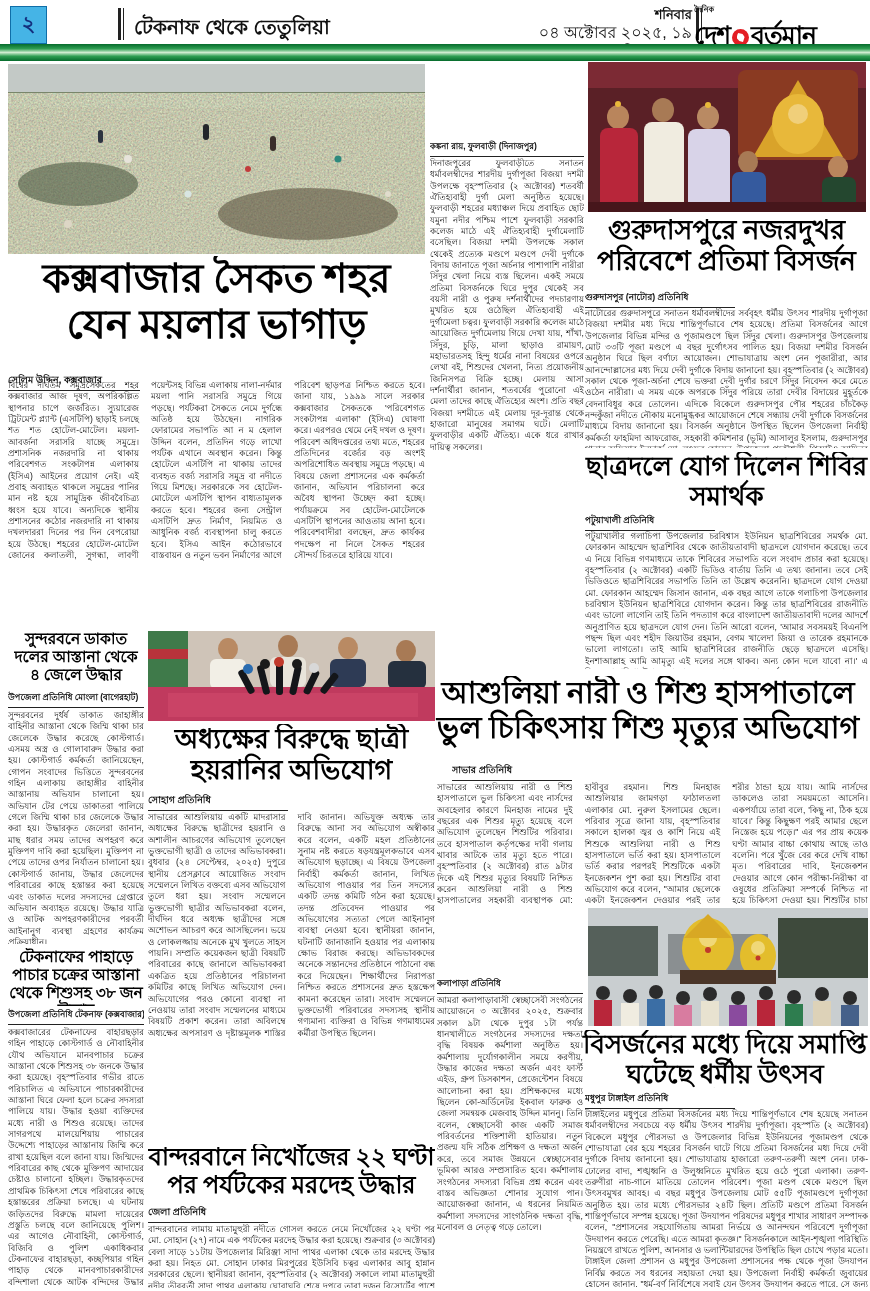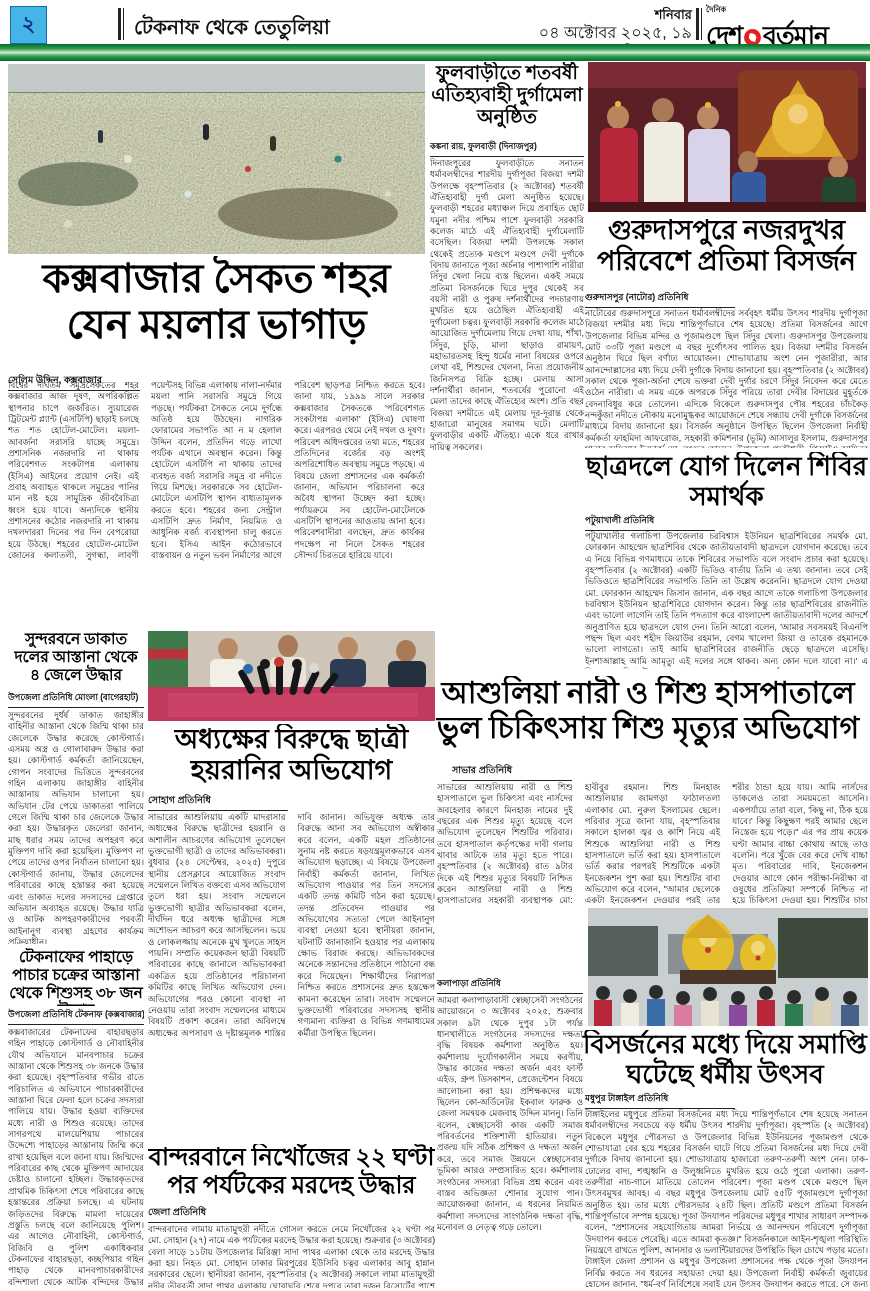--- a/index.html
+++ b/index.html
@@ -60,21 +60,21 @@
   </div>
   <div class="abs dbl-rule" style="left:118px; top:8px; height:32px;"></div>
   <div class="abs section-title" style="left:134px; top:12px;">টেকনাফ থেকে তেতুলিয়া</div>
 
   <div class="abs date-block" style="right:178px; top:7px; width:170px;">
     <div class="date-weekday">শনিবার</div>
     <div class="date-line">০৪ অক্টোবর ২০২৫, ১৯ আশ্বিন ১৪৩২</div>
   </div>
   <div class="abs dbl-rule" style="right:168px; top:8px; height:32px;"></div>
 
-  <div class="abs logo-block" style="right:12px; top:3px;font-family:Liberation Mono, monospace;">
+  <div class="abs logo-block" style="right:24px; top:3px;font-family:Liberation Mono, monospace;">
     <div class="logo-prefix">দৈনিক</div>
     <div class="logo-row">
       <span class="logo-word">দেশ</span>
       <span class="logo-dot">
           <i></i>
         </span>
       <span class="logo-word">বর্তমান</span>
     </div>
     <div class="logo-tagline">সত্যের পথে অবিচল</div>
   </div>
@@ -150,21 +150,20 @@
     </svg>
   </div>
   <div class="abs headline" style="left:148px; top:724px; width:287px; height:66px; font-size:27px;">অধ্যক্ষের বিরুদ্ধে ছাত্রী হয়রানির অভিযোগ</div>
   <div class="abs byline" style="left:148px; top:793px; width:140px;">সোহাগ প্রতিনিধি</div>
   <div class="abs body-text cols-2" style="left:148px; top:812px; width:287px; height:328px;">সাভারের আশুলিয়ায় একটি মাদরাসার অধ্যক্ষের বিরুদ্ধে ছাত্রীদের হয়রানি ও অশালীন আচরণের অভিযোগ তুলেছেন ভুক্তভোগী ছাত্রী ও তাদের অভিভাবকরা। বুধবার (২৪ সেপ্টেম্বর, ২০২৫) দুপুরে স্থানীয় প্রেসক্লাবে আয়োজিত সংবাদ সম্মেলনে লিখিত বক্তব্যে এসব অভিযোগ তুলে ধরা হয়। সংবাদ সম্মেলনে ভুক্তভোগী ছাত্রীর অভিভাবকরা বলেন, দীর্ঘদিন ধরে অধ্যক্ষ ছাত্রীদের সঙ্গে অশোভন আচরণ করে আসছিলেন। ভয়ে ও লোকলজ্জায় অনেকে মুখ খুলতে সাহস পায়নি। সম্প্রতি কয়েকজন ছাত্রী বিষয়টি পরিবারের কাছে জানালে অভিভাবকরা একত্রিত হয়ে প্রতিষ্ঠানের পরিচালনা কমিটির কাছে লিখিত অভিযোগ দেন। অভিযোগের পরও কোনো ব্যবস্থা না নেওয়ায় তারা সংবাদ সম্মেলনের মাধ্যমে বিষয়টি প্রকাশ করেন। তারা অবিলম্বে অধ্যক্ষের অপসারণ ও দৃষ্টান্তমূলক শাস্তির দাবি জানান। অভিযুক্ত অধ্যক্ষ তার বিরুদ্ধে আনা সব অভিযোগ অস্বীকার করে বলেন, একটি মহল প্রতিষ্ঠানের সুনাম নষ্ট করতে ষড়যন্ত্রমূলকভাবে এসব অভিযোগ ছড়াচ্ছে। এ বিষয়ে উপজেলা নির্বাহী কর্মকর্তা জানান, লিখিত অভিযোগ পাওয়ার পর তিন সদস্যের একটি তদন্ত কমিটি গঠন করা হয়েছে। তদন্ত প্রতিবেদন পাওয়ার পর অভিযোগের সত্যতা পেলে আইনানুগ ব্যবস্থা নেওয়া হবে। স্থানীয়রা জানান, ঘটনাটি জানাজানি হওয়ার পর এলাকায় ক্ষোভ বিরাজ করছে। অভিভাবকদের অনেকে সন্তানদের প্রতিষ্ঠানে পাঠানো বন্ধ করে দিয়েছেন। শিক্ষার্থীদের নিরাপত্তা নিশ্চিত করতে প্রশাসনের দ্রুত হস্তক্ষেপ কামনা করেছেন তারা। সংবাদ সম্মেলনে ভুক্তভোগী পরিবারের সদস্যসহ স্থানীয় গণ্যমান্য ব্যক্তিরা ও বিভিন্ন গণমাধ্যমের কর্মীরা উপস্থিত ছিলেন।</div>
 
   <div class="abs headline" style="left:148px; top:1144px; width:287px; height:58px; font-size:24px;">বান্দরবানে নিখোঁজের ২২ ঘণ্টা পর পর্যটকের মরদেহ উদ্ধার</div>
   <div class="abs byline" style="left:148px; top:1205px; width:120px;">জেলা প্রতিনিধি</div>
   <div class="abs body-text" style="left:148px; top:1224px; width:287px; height:64px;">বান্দরবানের লামায় মাতামুহুরী নদীতে গোসল করতে নেমে নিখোঁজের ২২ ঘণ্টা পর মো. সোহান (২৭) নামে এক পর্যটকের মরদেহ উদ্ধার করা হয়েছে। শুক্রবার (৩ অক্টোবর) বেলা সাড়ে ১১টায় উপজেলার মিরিঞ্জা সাদা পাথর এলাকা থেকে তার মরদেহ উদ্ধার করা হয়। নিহত মো. সোহান ঢাকার মিরপুরের ইউসিবি চত্বর এলাকার আবু হান্নান সরকারের ছেলে। স্থানীয়রা জানান, বৃহস্পতিবার (২ অক্টোবর) সকালে লামা মাতামুহুরী নদীর তীরবর্তী সাদা পাথর এলাকায় ঘোরাঘুরি শেষে দুপুরে তারা দুজন রিসোর্টের পাশে থাকা নদীতে একসঙ্গে গোসল করতে নামেন। এসময় পানির স্রোতে পড়ে মো. শাকিল সাঁতার কেটে ওপরে উঠতে সক্ষম হলেও সোহান ডুবে গিয়ে নিখোঁজ হন। এ ঘটনার প্রায় ২২ ঘণ্টা পর শুক্রবার বেলা সাড়ে ১১টায় ফায়ার সার্ভিসের ডুবুরি দলের সহায়তায় সোহানের মরদেহ উদ্ধার করা হয়।</div>
 
-  <div class="abs headline" style="left:430px; top:62px; width:154px; height:74px; font-size:19px;">ফুলবাড়ীতে শতবর্ষী এতিহ্যবাহী দুর্গামেলা অনুষ্ঠিত</div>
   <div class="abs byline" style="left:430px; top:140px; width:154px; font-size:8.5px;">কঙ্কনা রায়, ফুলবাড়ী (দিনাজপুর)</div>
   <div class="abs body-text" style="left:430px; top:158px; width:154px; height:506px;">দিনাজপুরের ফুলবাড়ীতে সনাতন ধর্মাবলম্বীদের শারদীয় দুর্গাপূজা বিজয়া দশমী উপলক্ষে বৃহস্পতিবার (২ অক্টোবর) শতবর্ষী ঐতিহ্যবাহী দুর্গা মেলা অনুষ্ঠিত হয়েছে। ফুলবাড়ী শহরের মধ্যাঞ্চল দিয়ে প্রবাহিত ছোট যমুনা নদীর পশ্চিম পাশে ফুলবাড়ী সরকারি কলেজ মাঠে এই ঐতিহ্যবাহী দুর্গামেলাটি বসেছিল। বিজয়া দশমী উপলক্ষে সকাল থেকেই প্রত্যেক মণ্ডপে মণ্ডপে দেবী দুর্গাকে বিদায় জানাতে পূজা অর্চনার পাশাপাশি নারীরা সিঁদুর খেলা নিয়ে ব্যস্ত ছিলেন। একই সময়ে প্রতিমা বিসর্জনকে ঘিরে দুপুর থেকেই সব বয়সী নারী ও পুরুষ দর্শনার্থীদের পদচারণায় মুখরিত হয়ে ওঠেছিল ঐতিহ্যবাহী এই দুর্গামেলা চত্বর। ফুলবাড়ী সরকারি কলেজ মাঠে আয়োজিত দুর্গামেলায় গিয়ে দেখা যায়, শাঁখা, সিঁদুর, চুড়ি, মালা ছাড়াও রামায়ণ, মহাভারতসহ হিন্দু ধর্মের নানা বিষয়ের ওপরে লেখা বই, শিশুদের খেলনা, নিত্য প্রয়োজনীয় জিনিসপত্র বিক্রি হচ্ছে। মেলায় আসা দর্শনার্থীরা জানান, শতবর্ষের পুরোনো এই মেলা তাদের কাছে ঐতিহ্যের অংশ। প্রতি বছর বিজয়া দশমীতে এই মেলায় দূর-দূরান্ত থেকে হাজারো মানুষের সমাগম ঘটে। মেলাটি ফুলবাড়ীর একটি ঐতিহ্য। একে ধরে রাখার দায়িত্ব সকলের।</div>
 
   <div class="abs photo" style="left:588px; top:62px; width:278px; height:150px;">
     <svg viewBox="0 0 278 150" preserveAspectRatio="none" xmlns="http://www.w3.org/2000/svg">
       <rect x="0" y="0" width="278" height="150" fill="#5a2026"></rect>
       <rect x="0" y="0" width="278" height="26" fill="#7c2a34"></rect>
       <rect x="150" y="8" width="120" height="90" rx="8" fill="#8a3a22"></rect>
       <path d="M165 95 L210 18 L255 95 Z" fill="#d9a32a"></path>
       <ellipse cx="210" cy="62" rx="26" ry="30" fill="#e8b83a"></ellipse>

